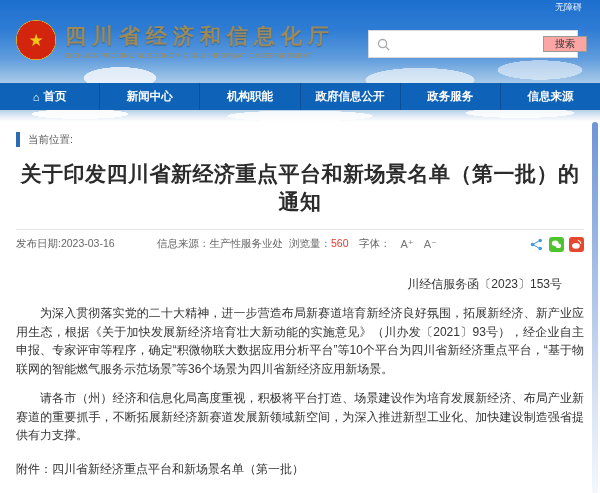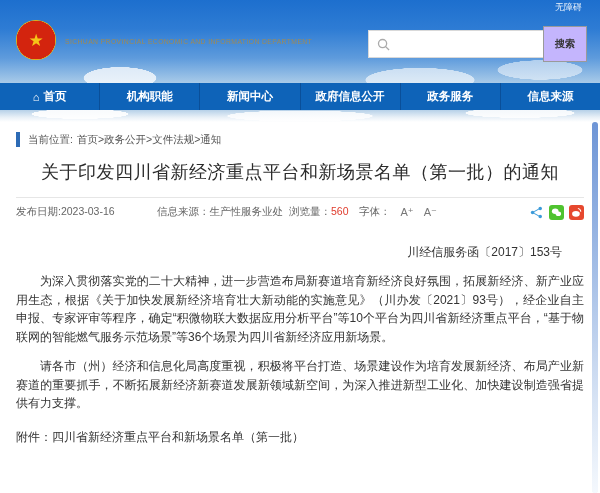--- a/index.html
+++ b/index.html
@@ -41,23 +41,23 @@
   .search {
     position:absolute; right:22px; top:30px; width:210px; height:28px;
     background:#fff; display:flex; align-items:center; border:1px solid #d9d9d9;
   }
   .search .mag { margin-left:8px; width:13px; height:13px; flex:0 0 auto; }
   .search input {
     border:none; outline:none; flex:1; height:100%; padding:0 6px; font-size:11px;
     background:transparent;
   }
   .search .btn {
-    width:44px; height:36px; margin:-1px; flex:0 0 auto;
-    background:#c4b5fd; border:1px solid #9a9a9a; font-size:10px; color:#333;
-    display:flex; align-items:center; justify-content:center; cursor:pointer;font-weight:bold;
+    width:44px; height:16px; margin:-1px; flex:0 0 auto;
+    background:#fca5a5; border:1px solid #9a9a9a; font-size:10px; color:#333;
+    display:flex; align-items:center; justify-content:center; cursor:pointer;
   }
 
   
   .nav {
     height:27px; background:#0e63b8; display:flex; align-items:stretch;
   }
   .nav-item {
     flex:1; display:flex; align-items:center; justify-content:center;
     color:#fff; font-size:11.5px; font-weight:bold; cursor:pointer;
     border-right:1px solid rgba(0,20,60,.25); white-space:nowrap;
@@ -78,21 +78,21 @@
   
   .content { position:relative; padding:0 16px; background:#fff; }
   .breadcrumb {
     display:flex; align-items:center; margin-top:10px; font-size:10.5px; color:#555;
   }
   .breadcrumb .bar { width:4px; height:15px; background:#2d6bb5; margin-right:8px; }
   .breadcrumb .label { margin-right:4px; }
   .breadcrumb .path { color:#555; cursor:pointer; }
 
   .art-title {
-    text-align:center; font-size:18px; font-weight:normal; color:#2b2b2b;
+    text-align:center; font-size:21px; font-weight:bold; color:#2b2b2b;
     margin-top:13px; letter-spacing:.5px;
   }
   .divider { height:1px; background:#e6e6e6; margin-top:13px; }
 
   .meta {
     display:flex; align-items:center; height:24px; font-size:10.5px; color:#666;
     margin-top:2px;
   }
   .meta .item { white-space:nowrap; }
   .meta .m-date { width:135px; }
@@ -132,64 +132,64 @@
 <body>
 
 <div class="header">
   <span class="accessibility">无障碍</span>
 
   <div class="brand">
     <div class="emblem">
       <span class="star">★</span>
     </div>
     <div class="brand-text">
+      <div class="brand-zh">四川省经济和信息化厅</div>
       <div class="brand-en">SICHUAN PROVINCIAL ECONOMIC AND INFORMATION DEPARTMENT</div>
     </div>
   </div>
 
   <div class="search">
     <svg class="mag" viewBox="0 0 14 14">
       <circle cx="6" cy="6" r="4.4" fill="none" stroke="#aaa" stroke-width="1.4"></circle>
       <line x1="9.3" y1="9.3" x2="13" y2="13" stroke="#aaa" stroke-width="1.4"></line>
     </svg>
     <input type="text" style="">
     <div class="btn">搜索</div>
   </div>
 </div>
 
 <div class="nav">
   <div class="nav-item">
     <span class="home">⌂</span>
     <span>首页</span>
   </div>
   <div class="nav-item">
+    <span>新闻中心</span>
+  </div>
+  <div class="nav-item">
     <span>机构职能</span>
-  </div>
-  <div class="nav-item">
-    <span>新闻中心</span>
   </div>
   <div class="nav-item">
     <span>政府信息公开</span>
   </div>
   <div class="nav-item">
     <span>政务服务</span>
   </div>
   <div class="nav-item">
     <span>信息来源</span>
   </div>
 </div>
 
 <div class="cloudband"></div>
 
 <div class="content">
 
   <div class="breadcrumb">
     <span class="bar"></span>
     <span class="label">当前位置:</span>
-    <span class="path">首页&gt;政务公开&gt;文件法规&gt;通知</span>
   </div>
 
   <div class="art-title">关于印发四川省新经济重点平台和新场景名单（第一批）的通知</div>
 
   <div class="divider"></div>
 
   <div class="meta">
     <span class="item m-date">
       <span>发布日期:</span><span>2023-03-16</span>
     </span>
@@ -222,21 +222,21 @@
       </span>
       <span class="share-sq weibo">
         <svg width="11" height="11" viewBox="0 0 12 12">
           <ellipse cx="5.4" cy="7.4" rx="4.2" ry="3.1" fill="#fff"></ellipse>
           <path d="M7.5 1.5 a4 4 0 0 1 3.2 3.6" fill="none" stroke="#fff" stroke-width="1.1"></path>
         </svg>
       </span>
     </span>
   </div>
 
-  <div class="doc-number">川经信服务函〔2017〕153号</div>
+  <div class="doc-number">川经信服务函〔2023〕153号</div>
 
 
   <div class="para">为深入贯彻落实党的二十大精神，进一步营造布局新赛道培育新经济良好氛围，拓展新经济、新产业应用生态，根据《关于加快发展新经济培育壮大新动能的实施意见》（川办发〔2021〕93号），经企业自主申报、专家评审等程序，确定“积微物联大数据应用分析平台”等10个平台为四川省新经济重点平台，“基于物联网的智能燃气服务示范场景”等36个场景为四川省新经济应用新场景。</div>
   <div class="para">请各市（州）经济和信息化局高度重视，积极将平台打造、场景建设作为培育发展新经济、布局产业新赛道的重要抓手，不断拓展新经济新赛道发展新领域新空间，为深入推进新型工业化、加快建设制造强省提供有力支撑。</div>
 
   <div class="attach">
     <span>附件：</span><span>四川省新经济重点平台和新场景名单（第一批）</span>
   </div>
 
 </div>

